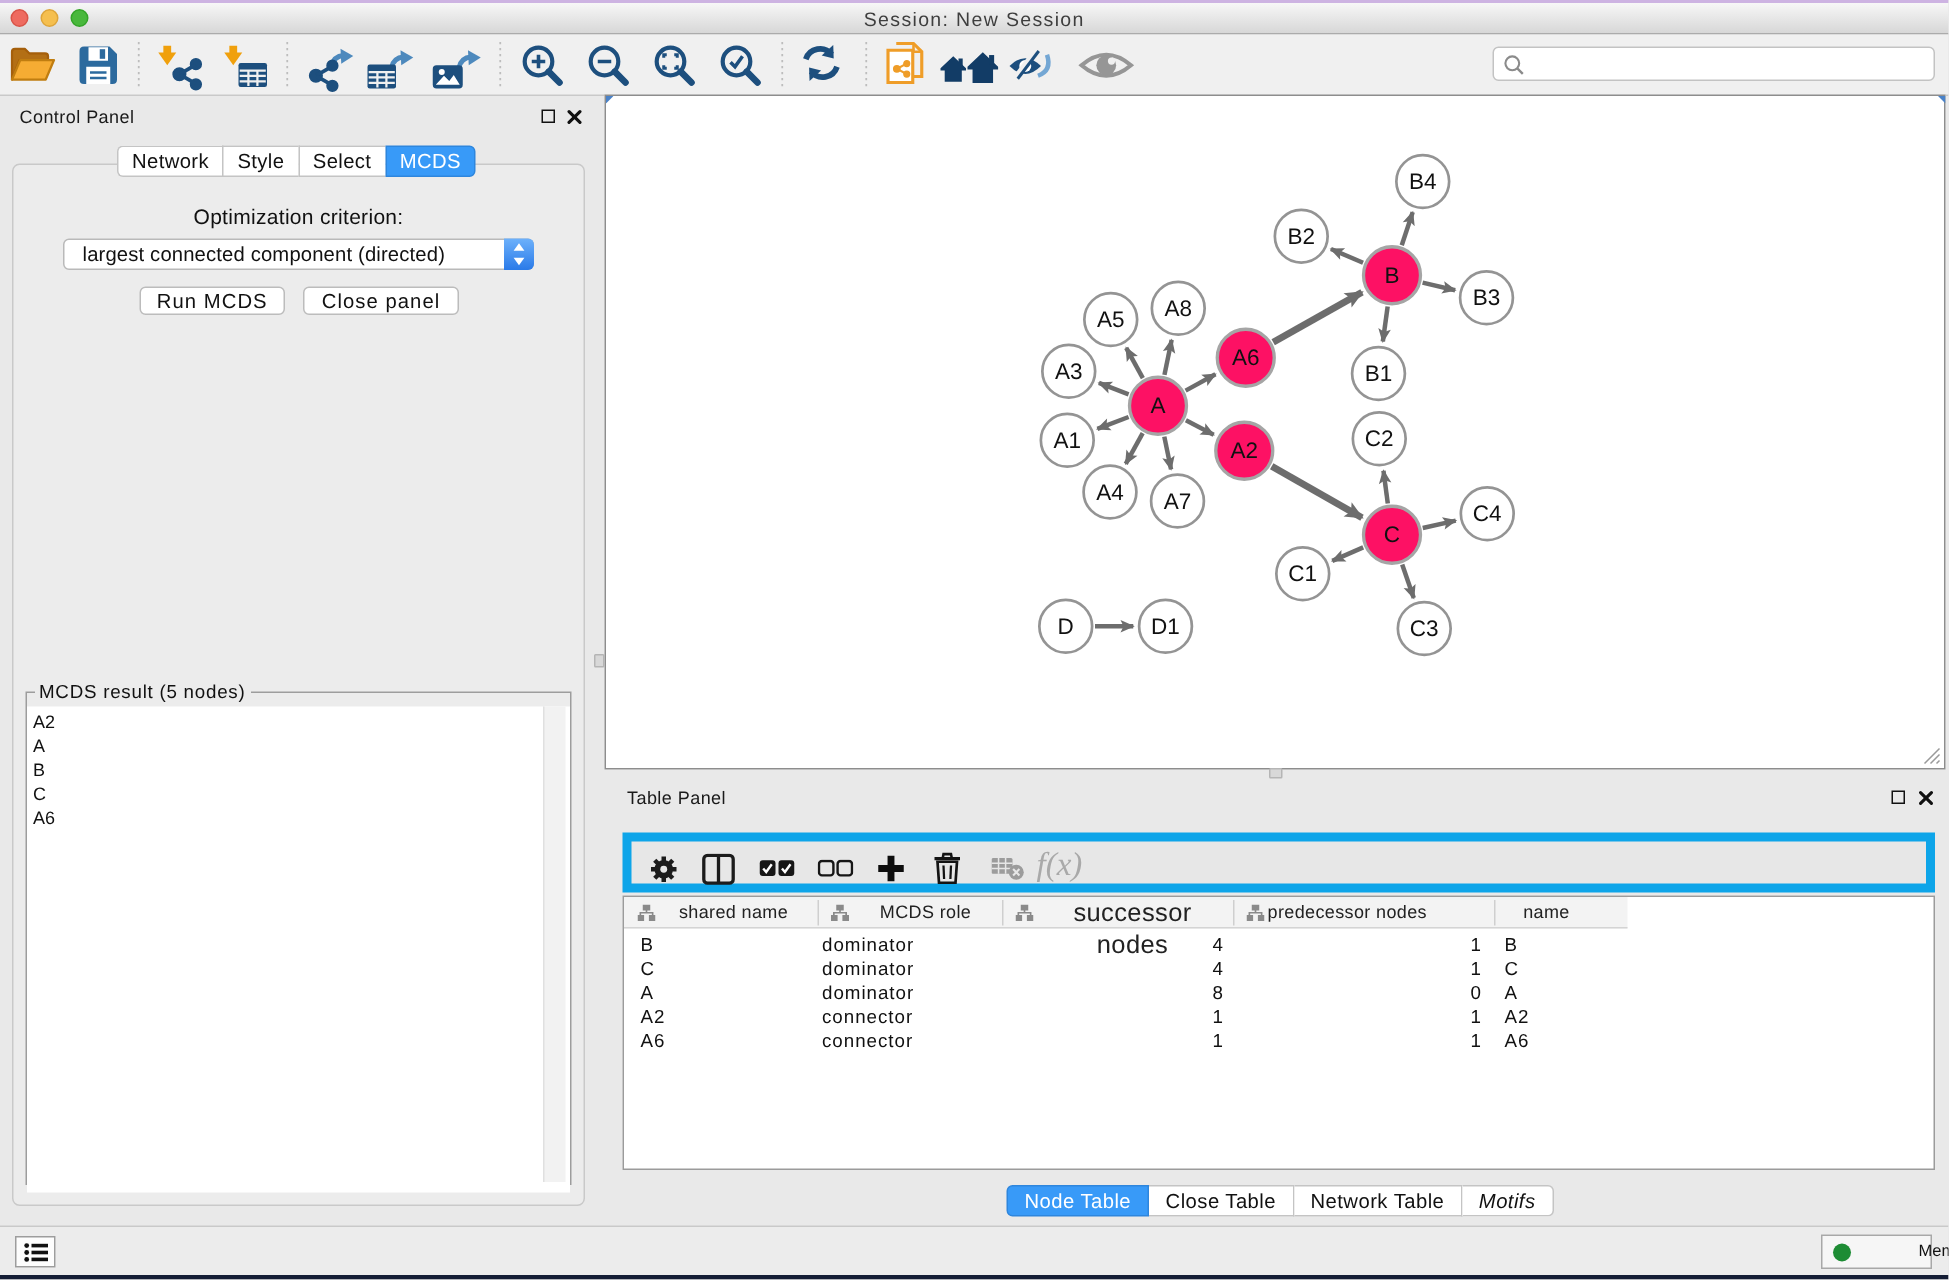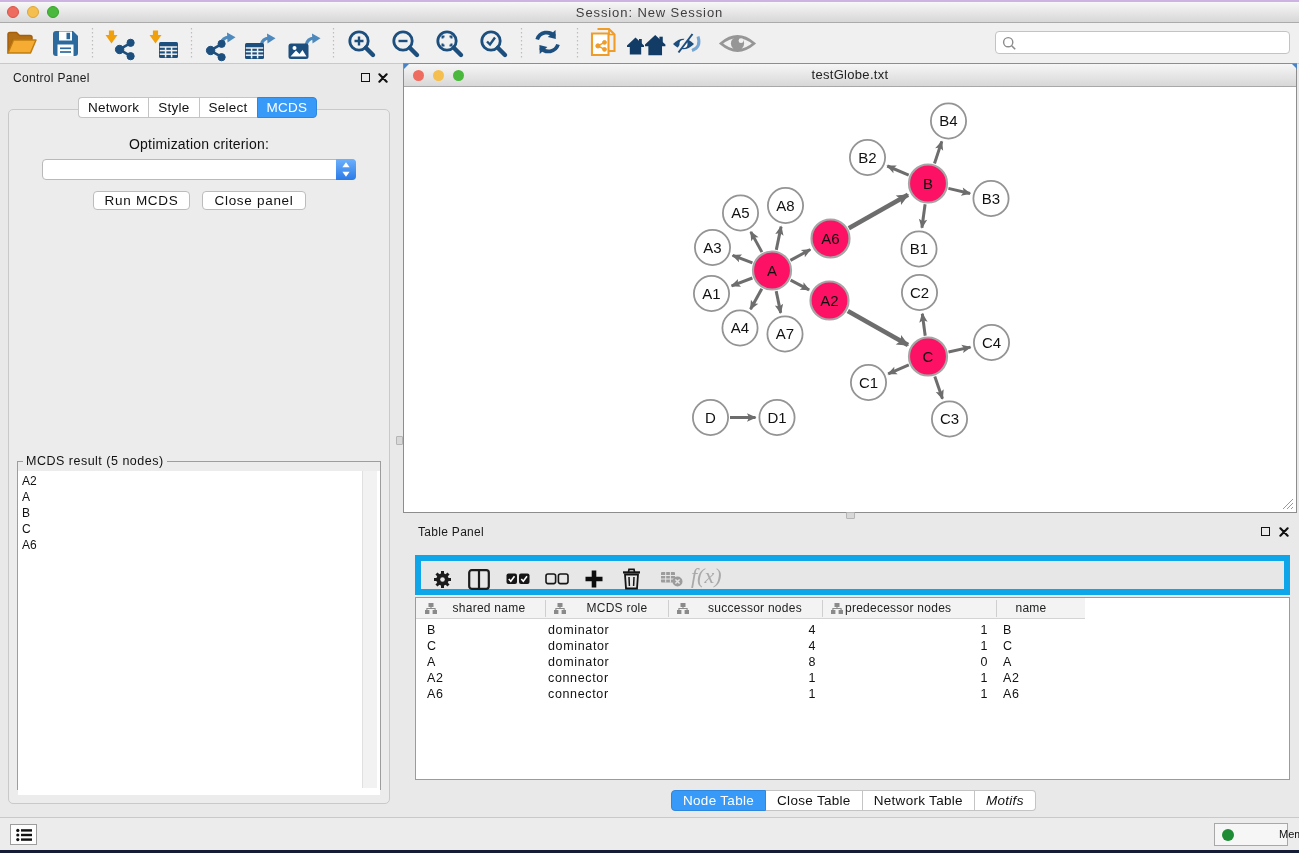--- a/index.html
+++ b/index.html
@@ -222,46 +222,41 @@
   <div class="abs" style="left:70px;top:33px;height:21px;display:flex;font-size:13.5px;letter-spacing:0.25px;">
     <div style="background:#fff;border:1px solid #c4c4c4;border-right:none;border-radius:4px 0 0 4px;padding:0 9px;line-height:20px;color:#111;">Network</div>
     <div style="background:#fff;border:1px solid #c4c4c4;border-right:none;padding:0 9px;line-height:20px;color:#111;">Style</div>
     <div style="background:#fff;border:1px solid #c4c4c4;border-right:none;padding:0 9px;line-height:20px;color:#111;">Select</div>
     <div style="background:#389af8;border:1px solid #2e86dd;border-radius:0 4px 4px 0;padding:0 9px;line-height:20px;color:#fff;">MCDS</div>
   </div>
 
   <div class="abs" style="left:0;top:72px;width:382px;text-align:center;font-size:14px;letter-spacing:0.2px;color:#111;">Optimization criterion:</div>
 
   <div class="abs" style="left:34px;top:95px;width:314px;height:21px;background:#fff;border:1px solid #b9b9b9;border-radius:4px;">
+    <div class="abs" style="left:12px;top:0;font-size:13.5px;letter-spacing:0.1px;line-height:19px;color:#111;">largest connected component (directed)</div>
     <div class="abs" style="right:-1px;top:-1px;width:20px;height:21px;border-radius:0 4px 4px 0;background:linear-gradient(#6db1fb,#2a7ae8);">
       <svg width="20" height="21" viewBox="0 0 20 21">
           <path d="M10 3.2 L13.6 8.2 L6.4 8.2 z" fill="#fff"></path>
           <path d="M10 17.8 L13.6 12.8 L6.4 12.8 z" fill="#fff"></path>
         </svg>
     </div>
   </div>
 
   <div class="abs" style="left:85px;top:127px;width:97px;height:19px;background:#fff;border:1px solid #bcbcbc;border-radius:4px;text-align:center;font-size:13.5px;letter-spacing:0.7px;line-height:17px;color:#111;">Run MCDS</div>
   <div class="abs" style="left:194px;top:127px;width:104px;height:19px;background:#fff;border:1px solid #bcbcbc;border-radius:4px;text-align:center;font-size:13.5px;letter-spacing:0.7px;line-height:17px;color:#111;">Close panel</div>
 
   <fieldset class="abs" style="left:9px;top:390px;width:364px;height:336px;border:1px solid #9d9d9d;padding:0;">
     <legend style="margin-left:5px;padding:0 3px;font-size:12.5px;letter-spacing:0.5px;color:#111;">MCDS result (5 nodes)</legend>
     <div style="position:absolute;left:0;top:3px;width:362px;height:324px;background:#fff;font-size:12px;color:#111;padding:2px 0 0 4px;line-height:16px;">A2<br>A<br>B<br>C<br>A6
       <div class="abs" style="right:3px;top:0px;width:15px;height:317px;background:#f2f2f2;border-left:1px solid #e0e0e0;"></div>
     </div>
   </fieldset>
 </div>
 
 <div class="abs" id="gwin" style="left:403px;top:63px;width:894px;height:450px;background:#fff;border:1px solid #8d8d8d;">
-  <div class="abs" style="left:0;top:0;width:892px;height:23px;background:linear-gradient(#f6f6f6,#d8d8d8);border-bottom:1px solid #a8a8a8;">
-    <div class="abs" style="left:0;top:0;width:892px;height:23px;text-align:center;font-size:13px;letter-spacing:0.3px;color:#222;line-height:22px;">testGlobe.txt</div>
-    <div class="abs" style="left:9px;top:6px;width:11px;height:11px;border-radius:50%;background:#ee6b60;"></div>
-    <div class="abs" style="left:29px;top:6px;width:11px;height:11px;border-radius:50%;background:#f5bf4f;"></div>
-    <div class="abs" style="left:49px;top:6px;width:11px;height:11px;border-radius:50%;background:#49b83c;"></div>
-  </div>
 
   <svg class="abs" style="left:0;top:23px;" width="892" height="426" viewBox="0 0 892 426" id="graphsvg" font-family="Liberation Sans, sans-serif">
     <defs>
       <marker id="arn" viewBox="0 0 10 10" refX="9" refY="5" markerWidth="11" markerHeight="10" markerUnits="userSpaceOnUse" orient="auto">
           <path d="M0.5 0.8 L10 5 L0.5 9.2 L2.5 5 z" fill="#6d6d6d"></path>
         </marker>
       <marker id="art" viewBox="0 0 10 10" refX="9" refY="5" markerWidth="15" markerHeight="13" markerUnits="userSpaceOnUse" orient="auto">
           <path d="M0.5 0.8 L10 5 L0.5 9.2 L2.5 5 z" fill="#6d6d6d"></path>
         </marker>
     </defs>
@@ -426,21 +421,21 @@
     <div class="abs" style="left:22px;top:0;width:102px;text-align:center;font-size:12px;letter-spacing:0.25px;line-height:21px;color:#222;">shared name</div>
     <div class="abs" style="left:129px;top:2px;width:1px;height:17px;background:#cfcfcf;"></div>
     <svg class="abs" style="left:138px;top:5px;" width="12" height="11" viewBox="0 0 12 11">
         <use href="#hi"></use>
       </svg>
     <div class="abs" style="left:152px;top:0;width:98px;text-align:center;font-size:12px;letter-spacing:0.25px;line-height:21px;color:#222;">MCDS role</div>
     <div class="abs" style="left:252px;top:2px;width:1px;height:17px;background:#cfcfcf;"></div>
     <svg class="abs" style="left:261px;top:5px;" width="12" height="11" viewBox="0 0 12 11">
         <use href="#hi"></use>
       </svg>
-    <div class="abs" style="left:275px;top:0;width:128px;text-align:center;font-size:12px;letter-spacing:0.25px;line-height:21px;color:#222;">successor nodes</div>
+    <div class="abs" style="left:275px;top:0;width:128px;text-align:center;font-size:17px;letter-spacing:0.25px;line-height:21px;color:#222;">successor nodes</div>
     <div class="abs" style="left:406px;top:2px;width:1px;height:17px;background:#cfcfcf;"></div>
     <svg class="abs" style="left:415px;top:5px;" width="12" height="11" viewBox="0 0 12 11">
         <use href="#hi"></use>
       </svg>
     <div class="abs" style="left:429px;top:0;width:148px;text-align:left;font-size:12px;letter-spacing:0.25px;line-height:21px;color:#222;">predecessor nodes</div>
     <div class="abs" style="left:580px;top:2px;width:1px;height:17px;background:#cfcfcf;"></div>
     <div class="abs" style="left:581px;top:0;width:68px;text-align:center;font-size:12px;letter-spacing:0.25px;line-height:21px;color:#222;">name</div>
 
     <div class="abs" style="left:0;top:24px;width:873px;font-size:12.5px;letter-spacing:0.65px;color:#111;line-height:16px;">
       <div style="position:relative;height:16px;">

